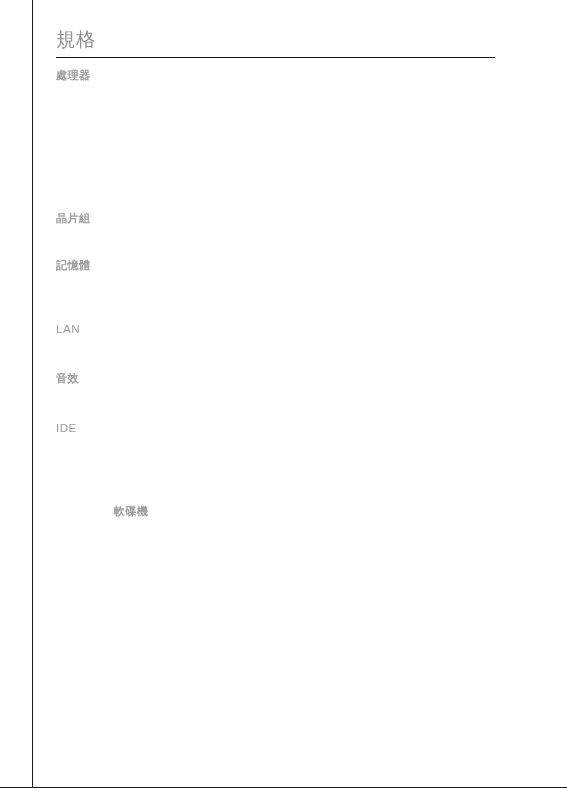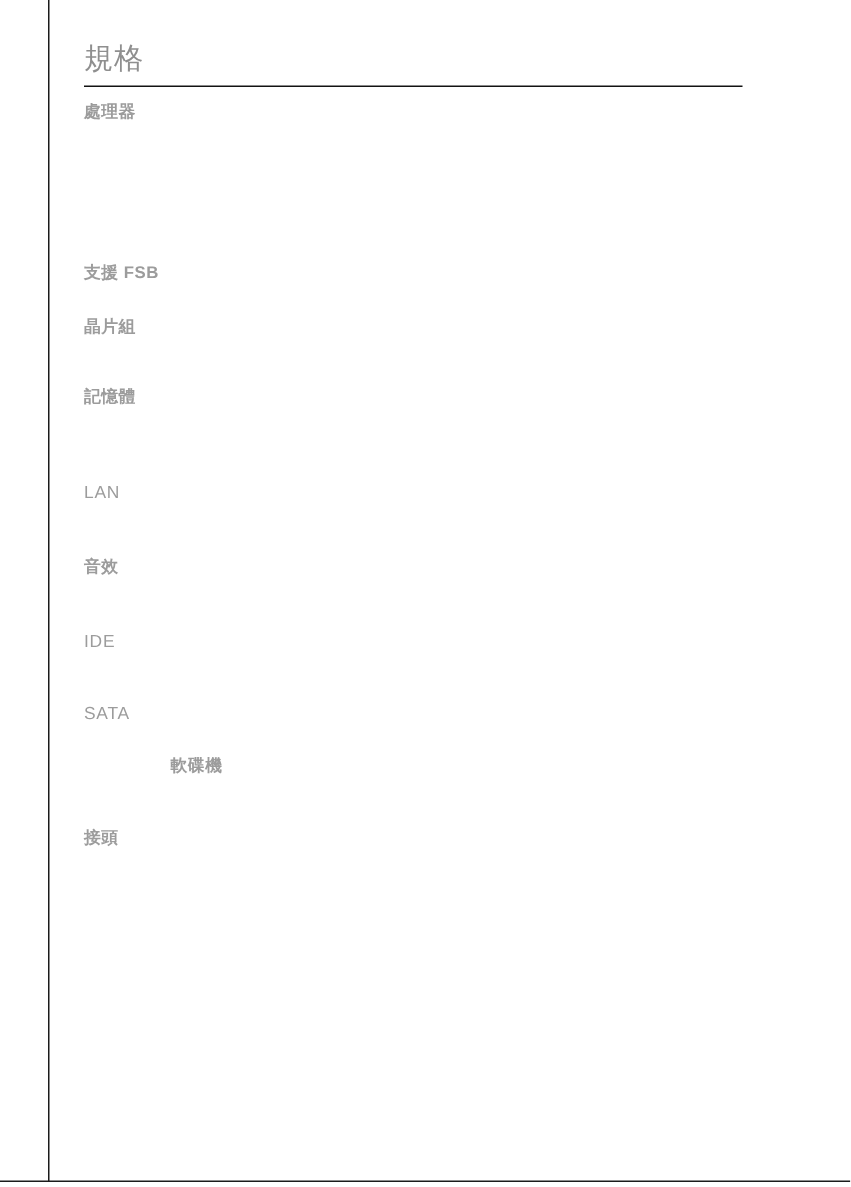--- a/index.html
+++ b/index.html
@@ -109,51 +109,39 @@
 
   <div class="section-heading">規格</div>
 
   <div class="heading-rule"></div>
 
   <div class="spec-list" id="spec-list">
       <div class="spec-row" style="top: 68px;">
         <div class="spec-label">處理器</div>
         <div class="spec-value"></div>
       </div>
-      <div class="spec-row" style="top: 175px;">
-        <div class="spec-label">支援 FSB</div>
-        <div class="spec-value"></div>
-      </div>
       <div class="spec-row" style="top: 211px;">
         <div class="spec-label">晶片組</div>
         <div class="spec-value"></div>
       </div>
       <div class="spec-row" style="top: 258px;">
         <div class="spec-label">記憶體</div>
         <div class="spec-value"></div>
       </div>
       <div class="spec-row" style="top: 322px;">
         <div class="spec-label latin">LAN</div>
         <div class="spec-value"></div>
       </div>
       <div class="spec-row" style="top: 371px;">
         <div class="spec-label">音效</div>
         <div class="spec-value"></div>
       </div>
       <div class="spec-row" style="top: 421px;">
         <div class="spec-label latin">IDE</div>
         <div class="spec-value"></div>
       </div>
-      <div class="spec-row" style="top: 469px;">
-        <div class="spec-label latin">SATA</div>
-        <div class="spec-value"></div>
-      </div>
       <div class="spec-row" style="top: 504px; text-align: center;">
         <div class="spec-label">軟碟機</div>
-        <div class="spec-value"></div>
-      </div>
-      <div class="spec-row" style="top: 552px;">
-        <div class="spec-label">接頭</div>
         <div class="spec-value"></div>
       </div>
     </div>
 
 </div>
 
 </body></html>

